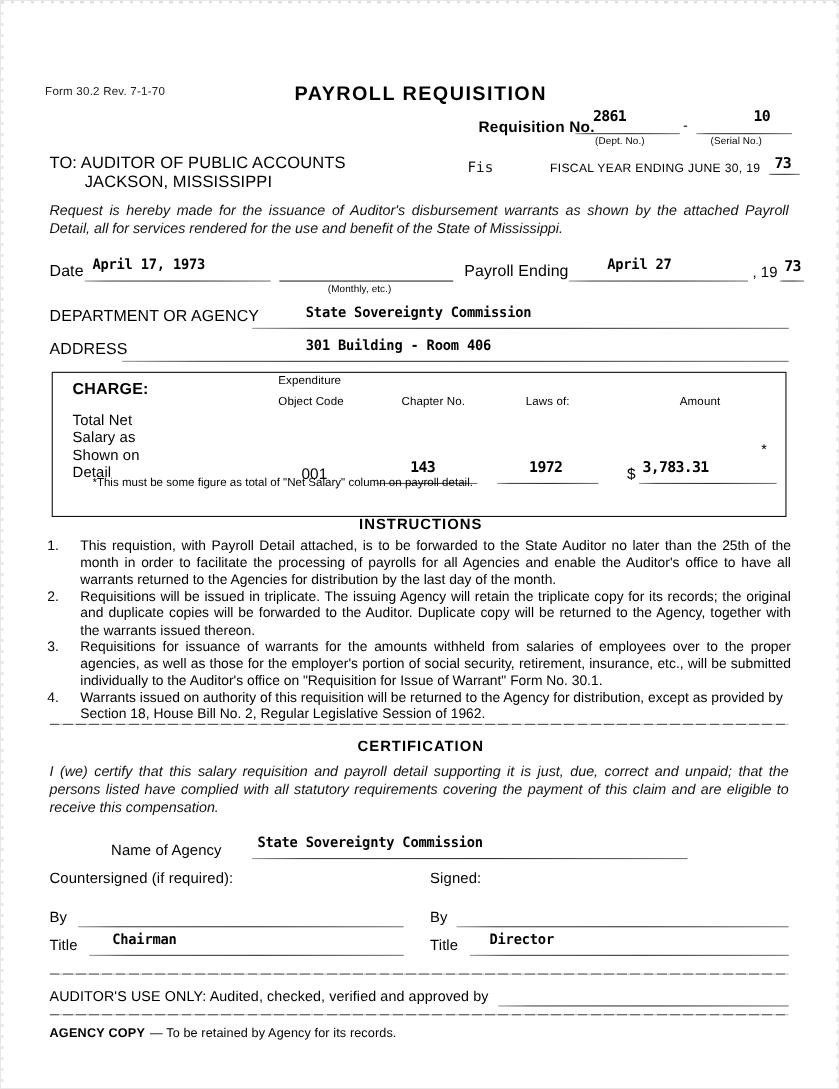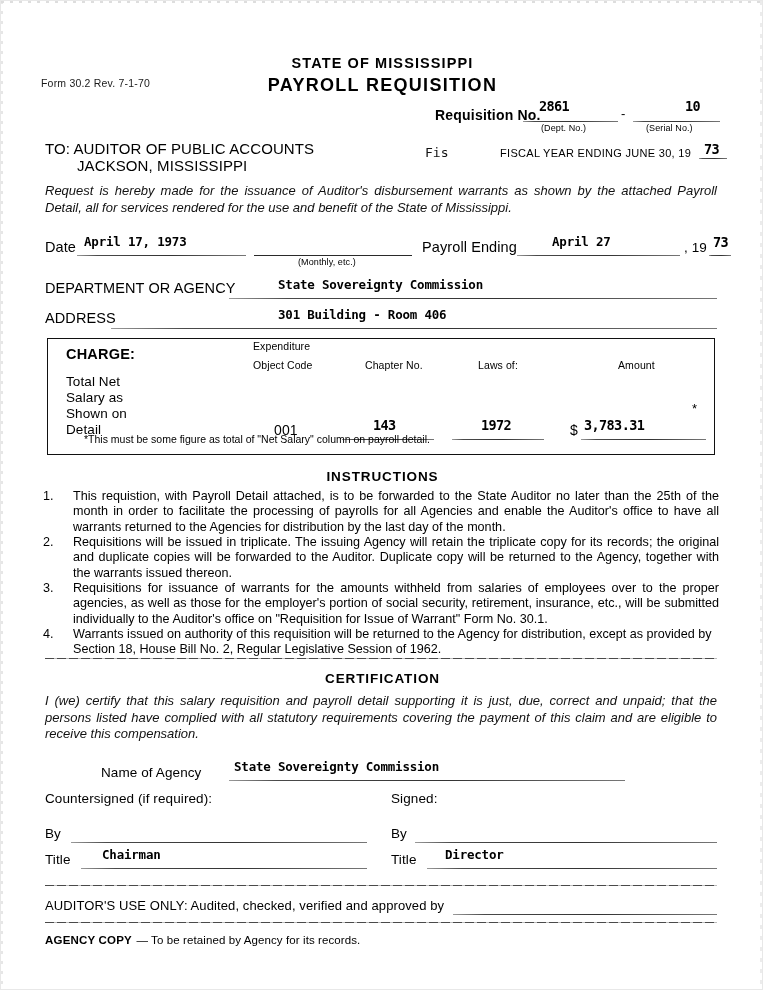--- a/index.html
+++ b/index.html
@@ -162,21 +162,20 @@
 <body>
 
 <div id="page">
 
   <div class="scan-edge-top"></div>
   <div class="scan-edge-left"></div>
   <div class="scan-edge-right"></div>
 
   <div class="abs form-no" style="left:40px; top:34px;margin-top:42px;">Form 30.2 Rev. 7-1-70</div>
 
-  <div class="abs title-state" style="left:0; top:54px;">STATE OF MISSISSIPPI</div>
 
   <div class="abs title-main" style="left:0; top:74px;">PAYROLL REQUISITION</div>
 
   <div class="abs lbl-b" style="left:434px; top:106px;">Requisition No.</div>
 
   <div class="rule-thin" style="left:522px; top:120px; width:95px;"></div>
   <div class="abs typed-tight" style="left:538px; top:97px;">2861</div>
   <div class="abs tiny" style="left:540px; top:122px;">(Dept. No.)</div>
 
   <div class="abs lbl" style="left:620px; top:105px; font-size:13px;">-</div>
@@ -213,21 +212,21 @@
   <div class="rule-thin" style="left:708px; top:254px; width:22px;"></div>
 
   <div class="abs lbl" style="left:44px; top:279px;">DEPARTMENT OR AGENCY</div>
   <div class="rule-thin" style="left:228px; top:297px; width:488px;"></div>
   <div class="abs typed" style="left:277px; top:276px;">State Sovereignty Commission</div>
 
   <div class="abs lbl" style="left:44px; top:309px;">ADDRESS</div>
   <div class="rule-thin" style="left:110px; top:327px; width:606px;"></div>
   <div class="abs typed" style="left:277px; top:306px;">301 Building - Room 406</div>
 
-  <div id="charge-box" style="left:46px; top:337px; width:668px; height:117px;">
+  <div id="charge-box" style="left:46px; top:337px; width:668px; height:132px;">
 
     <div class="abs lbl-b" style="left:18px; top:7px; font-size:14.5px;">CHARGE:</div>
 
     <div class="abs small" style="left:205px; top:1px;">Expenditure</div>
     <div class="abs small" style="left:205px; top:20px;">Object Code</div>
     <div class="abs small" style="left:317px; top:20px;">Chapter No.</div>
     <div class="abs small" style="left:430px; top:20px;">Laws of:</div>
     <div class="abs small" style="left:570px; top:20px;">Amount</div>
 
     <div class="abs lbl" style="left:18px; top:35px; font-size:13.5px;">Total Net</div>

